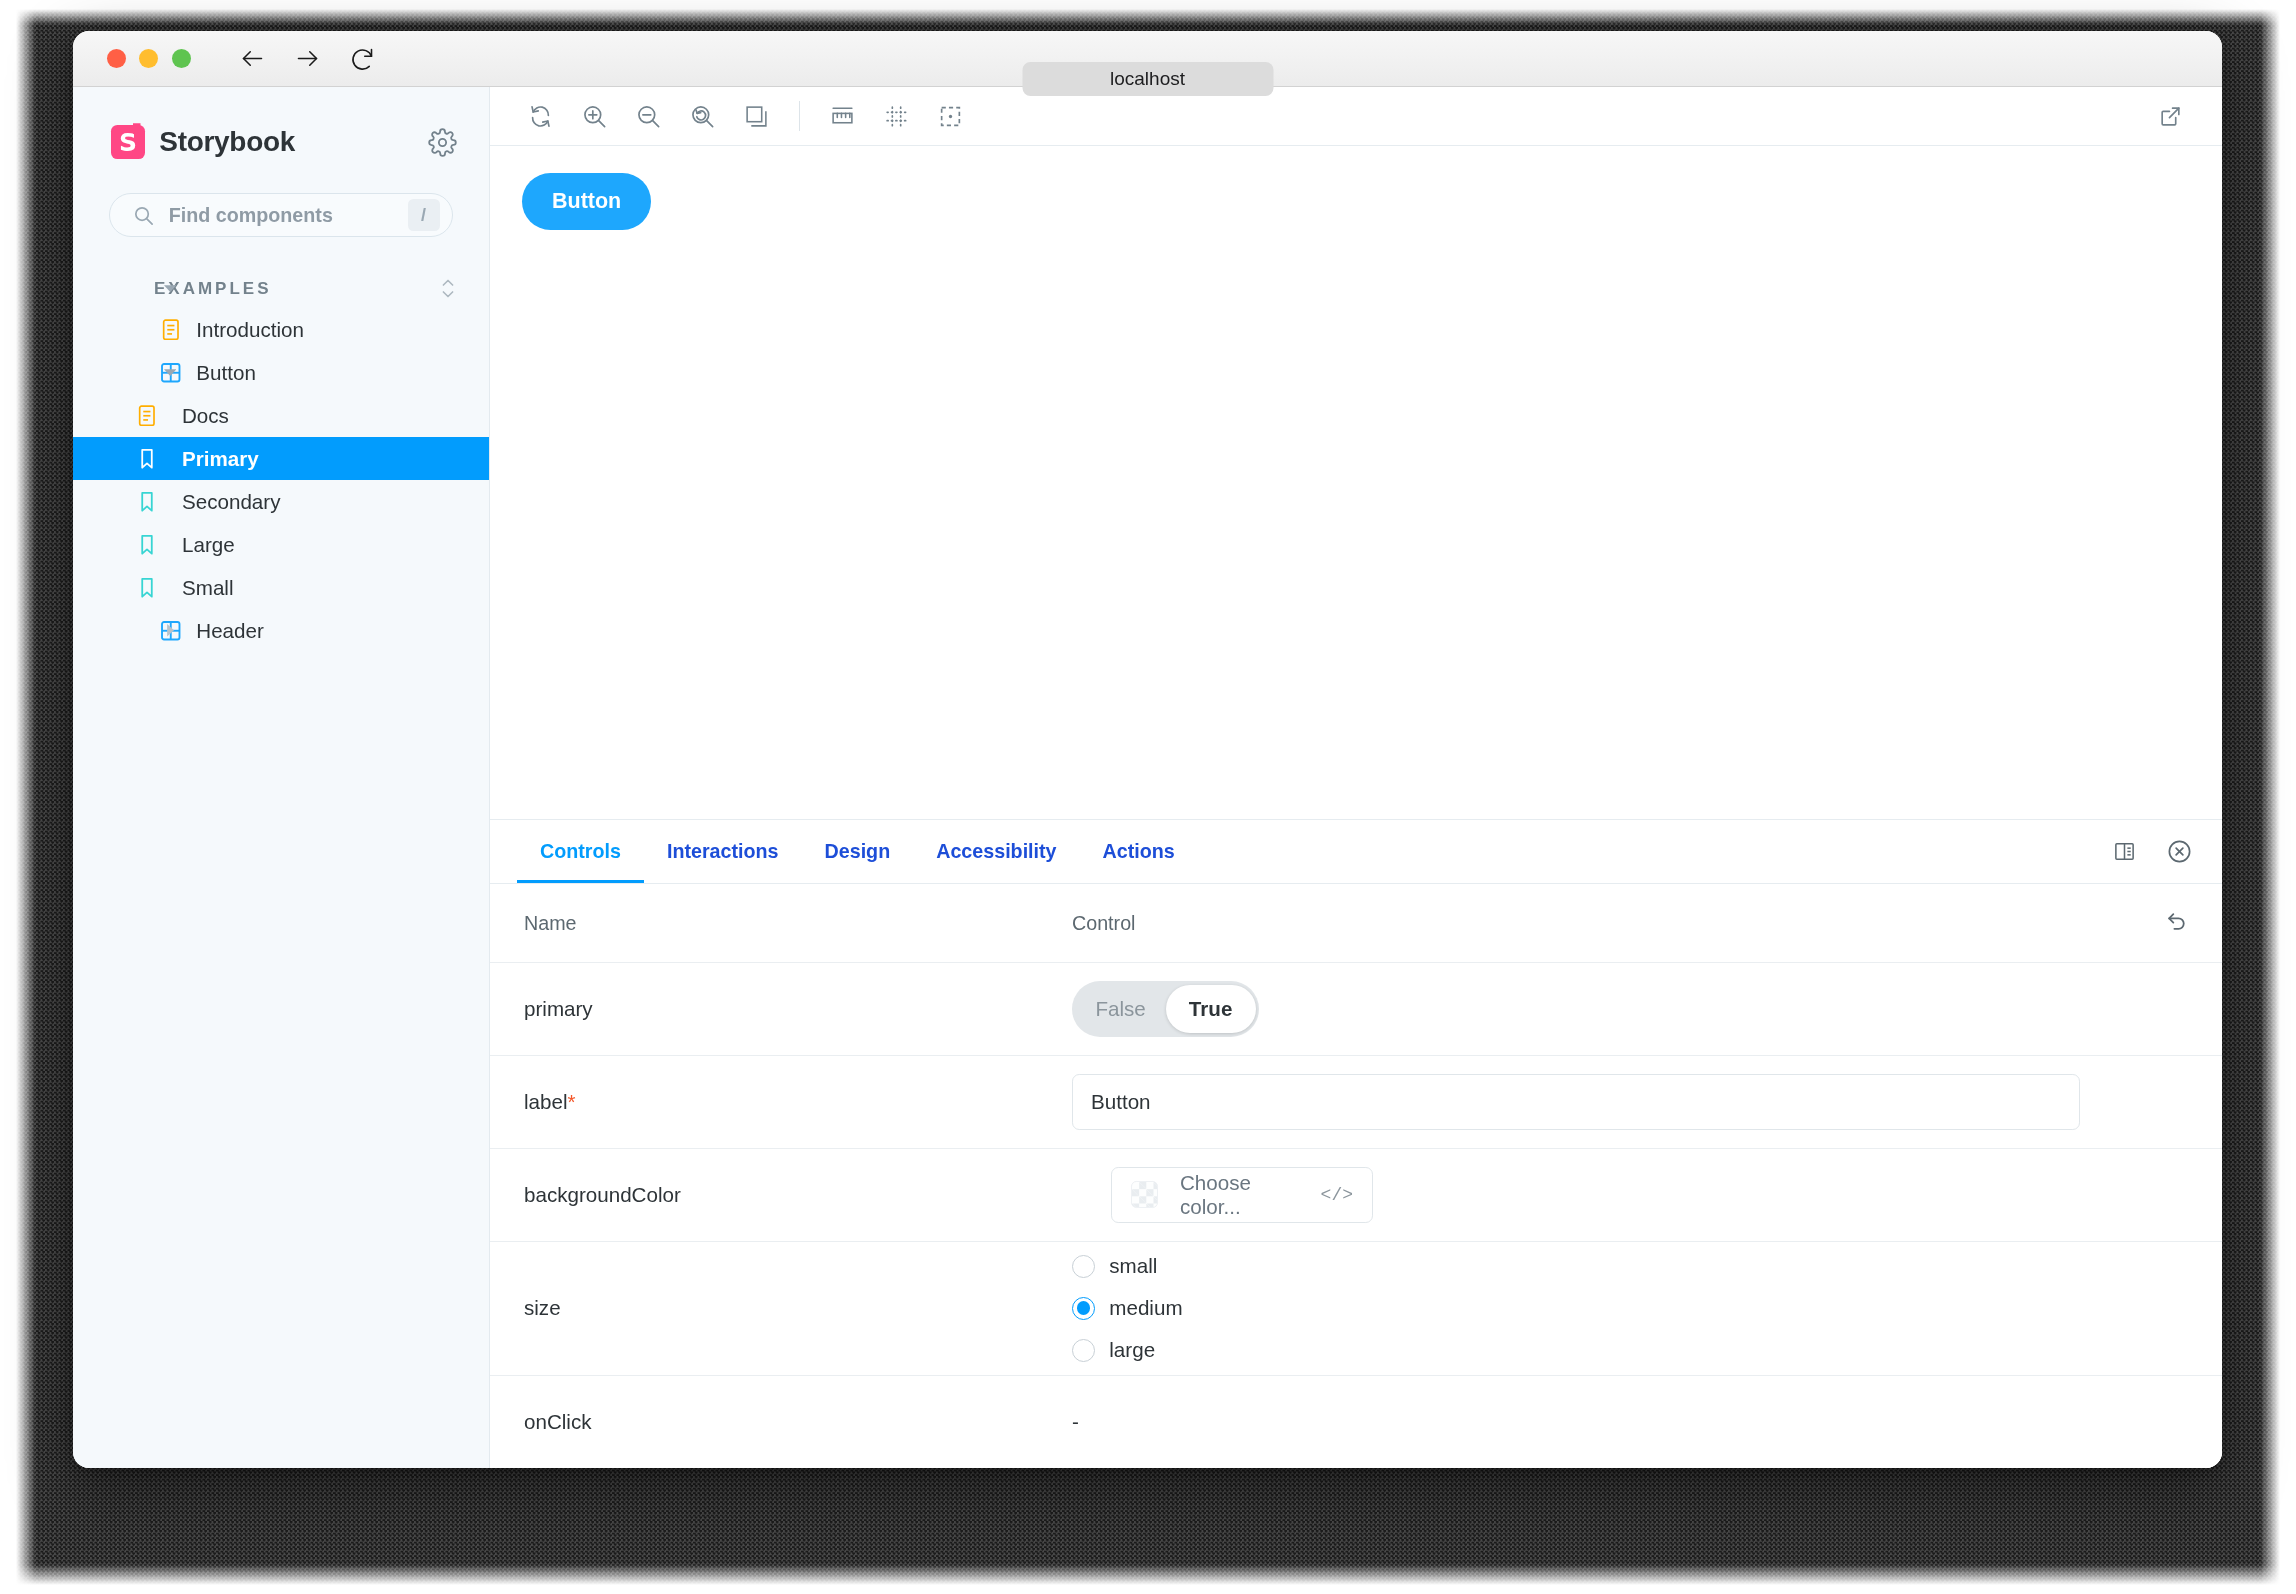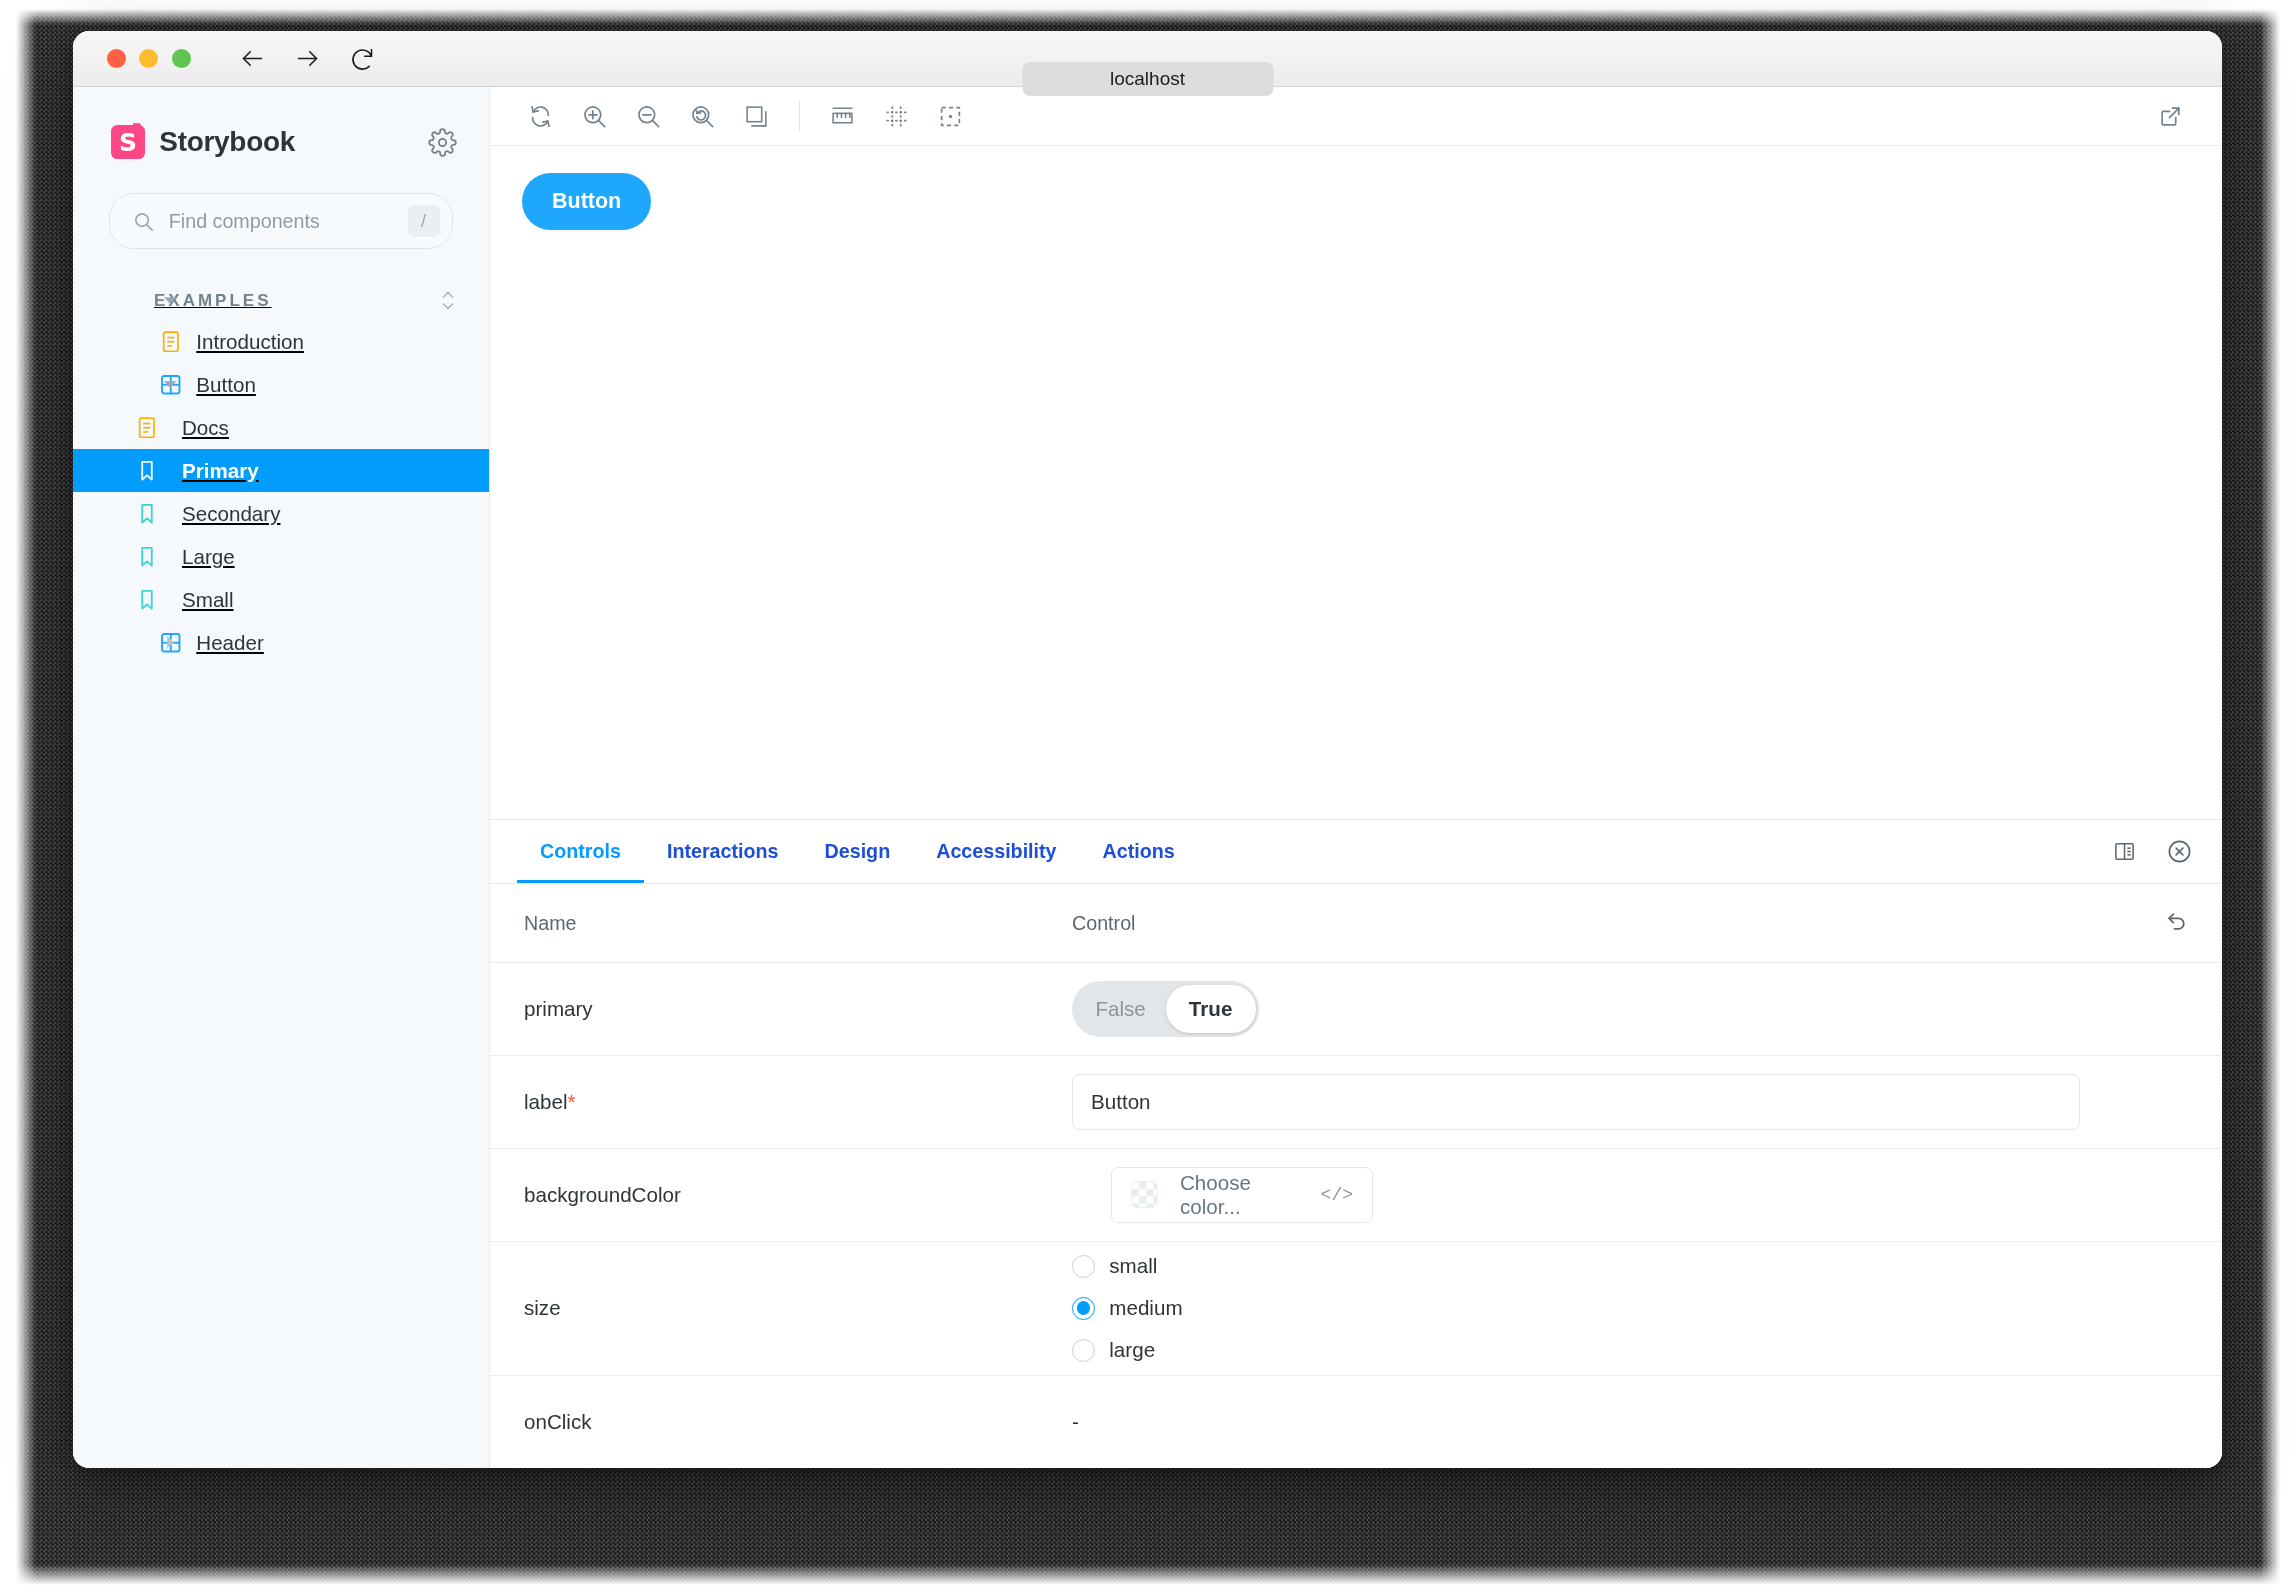--- a/index.html
+++ b/index.html
@@ -99,37 +99,38 @@
     content: ""; position: absolute; right: 4.5px; top: -1.8px;
     width: 8px; height: 11.6px;
     background: #ff4785;
     clip-path: polygon(0 0, 100% 0, 100% 100%, 50% 72%, 0 100%);
   }
   .brandname { font-size: 28px; font-weight: bold; color: #2e3438; letter-spacing: -0.3px; }
   .gear { width: 29px; height: 29px; color: #73828c; cursor: pointer; }
 
   .search {
     margin: 34px 36px 0 36px;
-    height: 56px;
+    height: 44px;
     border: 0.9px solid #dbe5ec;
     border-radius: 25px;
     background: #f8fbfd;
     display: flex; align-items: center;
     padding: 0 12.5px 0 21.5px;
     gap: 14.3px;
+    font-weight: bold;
   }
   .search .mag { color: #9aa8b3; flex: 0 0 auto; display: flex; }
   .search .ph { flex: 1; font-size: 19.7px; color: #8f9ba5; }
   .slashkey {
     width: 32px; height: 32px; border-radius: 5.4px; background: #eaeff3;
     display: flex; align-items: center; justify-content: center;
     color: #9aa8b3; font-size: 18px;
   }
 
-  .tree { margin-top: 32px; padding-bottom: 18px; overflow: hidden; text-decoration: underline; }
+  .tree { margin-top: 32px; padding-bottom: 18px; overflow: hidden; }
   .tree-section {
     display: flex; align-items: center; justify-content: space-between;
     padding: 0 32px 0 81px; height: 39px; position: relative;
   }
   .sect-label {
     font-size: 17px; font-weight: bold; letter-spacing: 3px; color: #73828c;
   }
   .sect-sort { color: #adb8c0; display: flex; }
 
   .tree-item {

